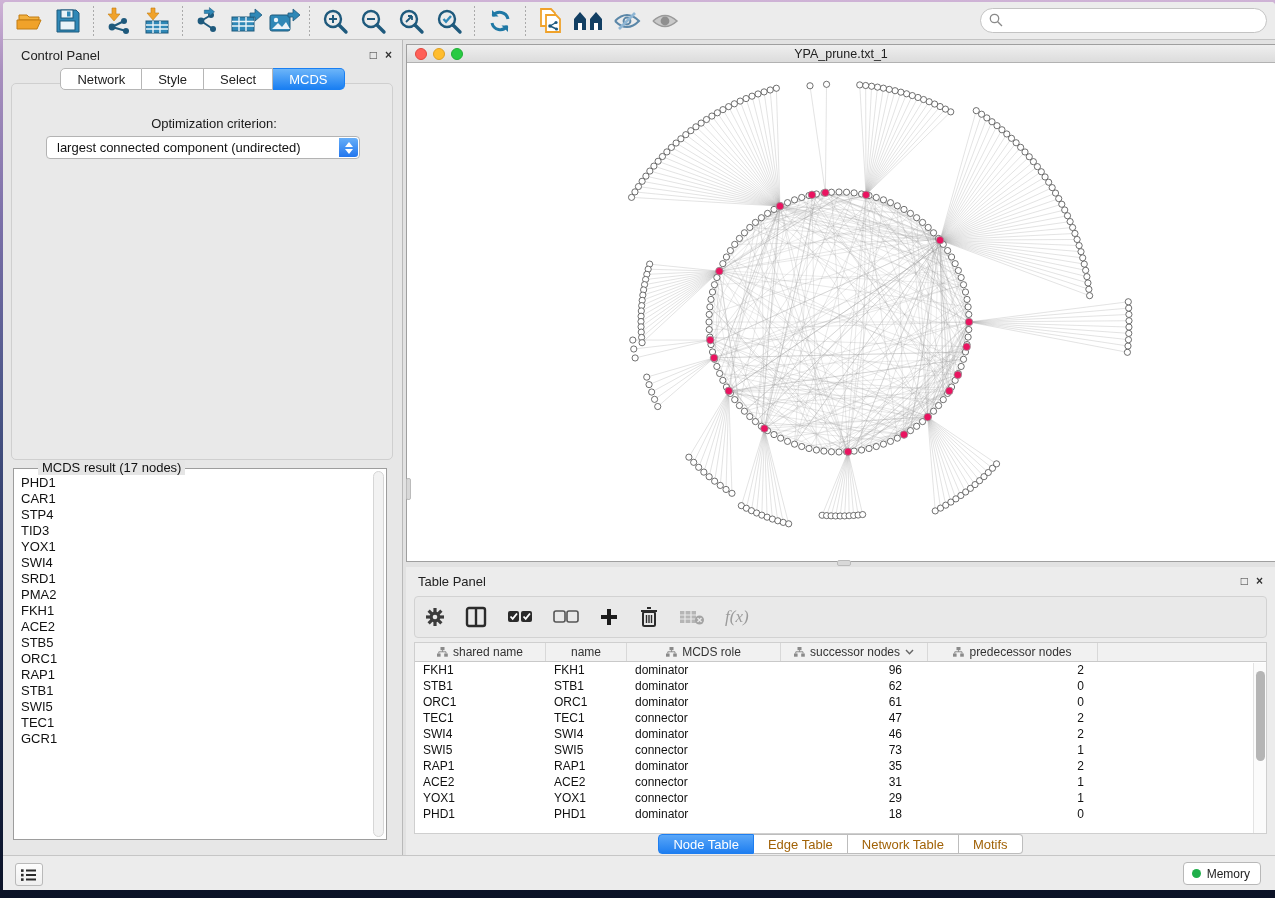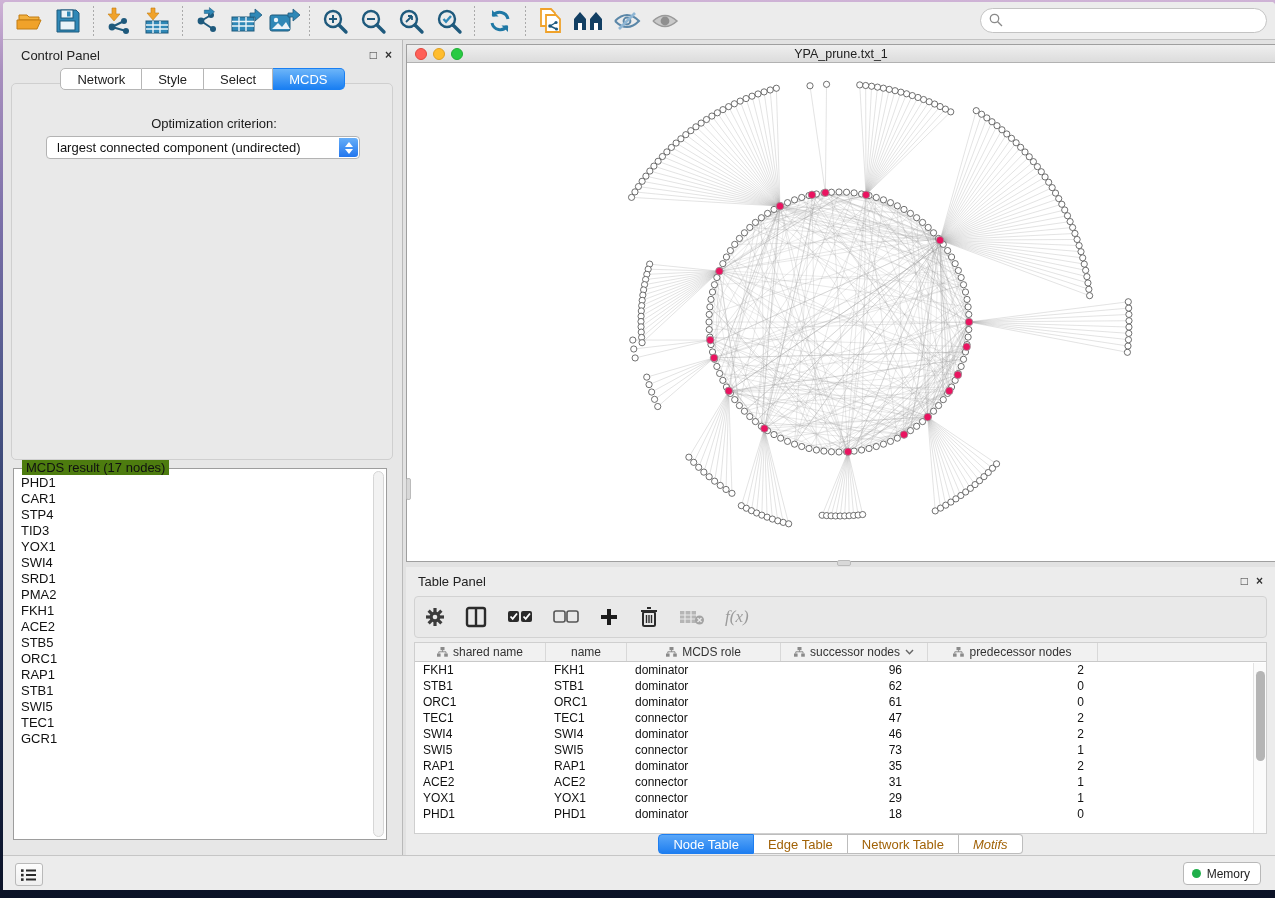--- a/index.html
+++ b/index.html
@@ -53,21 +53,21 @@
   .tri-up { width:0; height:0; border-left:4px solid transparent; border-right:4px solid transparent; border-bottom:5px solid #fff; }
   .tri-down { width:0; height:0; border-left:4px solid transparent; border-right:4px solid transparent; border-top:5px solid #fff; }
   .btn-row { position:absolute; left:0; top:85px; width:100%; display:flex; justify-content:center; gap:13px; }
   .push-btn { height:24px; padding:0 18px; background:linear-gradient(#ffffff,#f2f2f2);
     border:1px solid #b0b0b0; border-radius:4px; font-size:13px; color:#111;
     display:flex; align-items:center; }
   .push-btn.focused { box-shadow:0 0 0 3px rgba(110,170,245,.7); border-color:#7aaef0; }
 
   .result-group { position:absolute; left:10px; right:15px; top:428px; bottom:15px;
     border:1px solid #9d9d9d; background:#fff; }
-  .result-legend { position:absolute; left:8px; top:-9px; background:#4d7c0f; padding:0 4px;
+  .result-legend { position:absolute; left:24px; top:-9px; background:#e5e5e5; padding:0 4px;
     font-size:13px; color:#111; }
   .result-list { position:absolute; inset:6px 16px 4px 7px; overflow:hidden;
     font-size:13px; color:#111; line-height:16px; }
   .result-scroll { position:absolute; top:2px; right:2px; bottom:2px; width:11px;
     background:#f2f2f2; border:1px solid #d6d6d6; border-radius:6px; }
 
   
   .right-area { position:absolute; left:400px; top:38px; right:0; bottom:35px; background:#e2e2e2; }
 
   .net-window { position:absolute; left:3px; top:4px; right:0; height:518px;
@@ -112,21 +112,21 @@
   .tbl-scroll { position:absolute; top:20px; right:0; bottom:0; width:13px;
     background:#fbfbfb; border-left:1px solid #e3e3e3; }
   .tbl-thumb { position:absolute; left:2px; top:8px; width:9px; height:90px;
     background:#b5b5b5; border-radius:5px; }
 
   .btabs { position:absolute; left:0; right:0; bottom:1px; height:20px;
     display:flex; justify-content:center; }
   .btab { height:20px; padding:0 14px; display:flex; align-items:center;
     background:#fff; border:1px solid #bdbdbd; border-left:none; font-size:13px; color:#a16207; }
   .btab:first-child { border-left:1px solid #bdbdbd; border-radius:4px 0 0 4px; }
-  .btab:last-child { border-radius:0 4px 4px 0;font-style:italic; }
+  .btab:last-child { border-radius:0 4px 4px 0; }
   .btab.active { background:linear-gradient(#5aa7f8,#1e7ef0); border-color:#1e7ef0; color:#fff; }
 
   
   .status-bar { position:absolute; left:0; right:0; bottom:0; height:35px;
     background:#ececec; border-top:1px solid #c6c6c6; }
   .status-list-btn { position:absolute; left:12px; top:7px; width:28px; height:23px;
     background:linear-gradient(#fdfdfd,#efefef); border:1px solid #b9b9b9; border-radius:3px;
     display:flex; align-items:center; justify-content:center; }
   .memory-btn { position:absolute; right:14px; top:6px; height:23px; padding:0 10px 0 8px;
     background:#fff; border:1px solid #b8b8b8; border-radius:4px;

